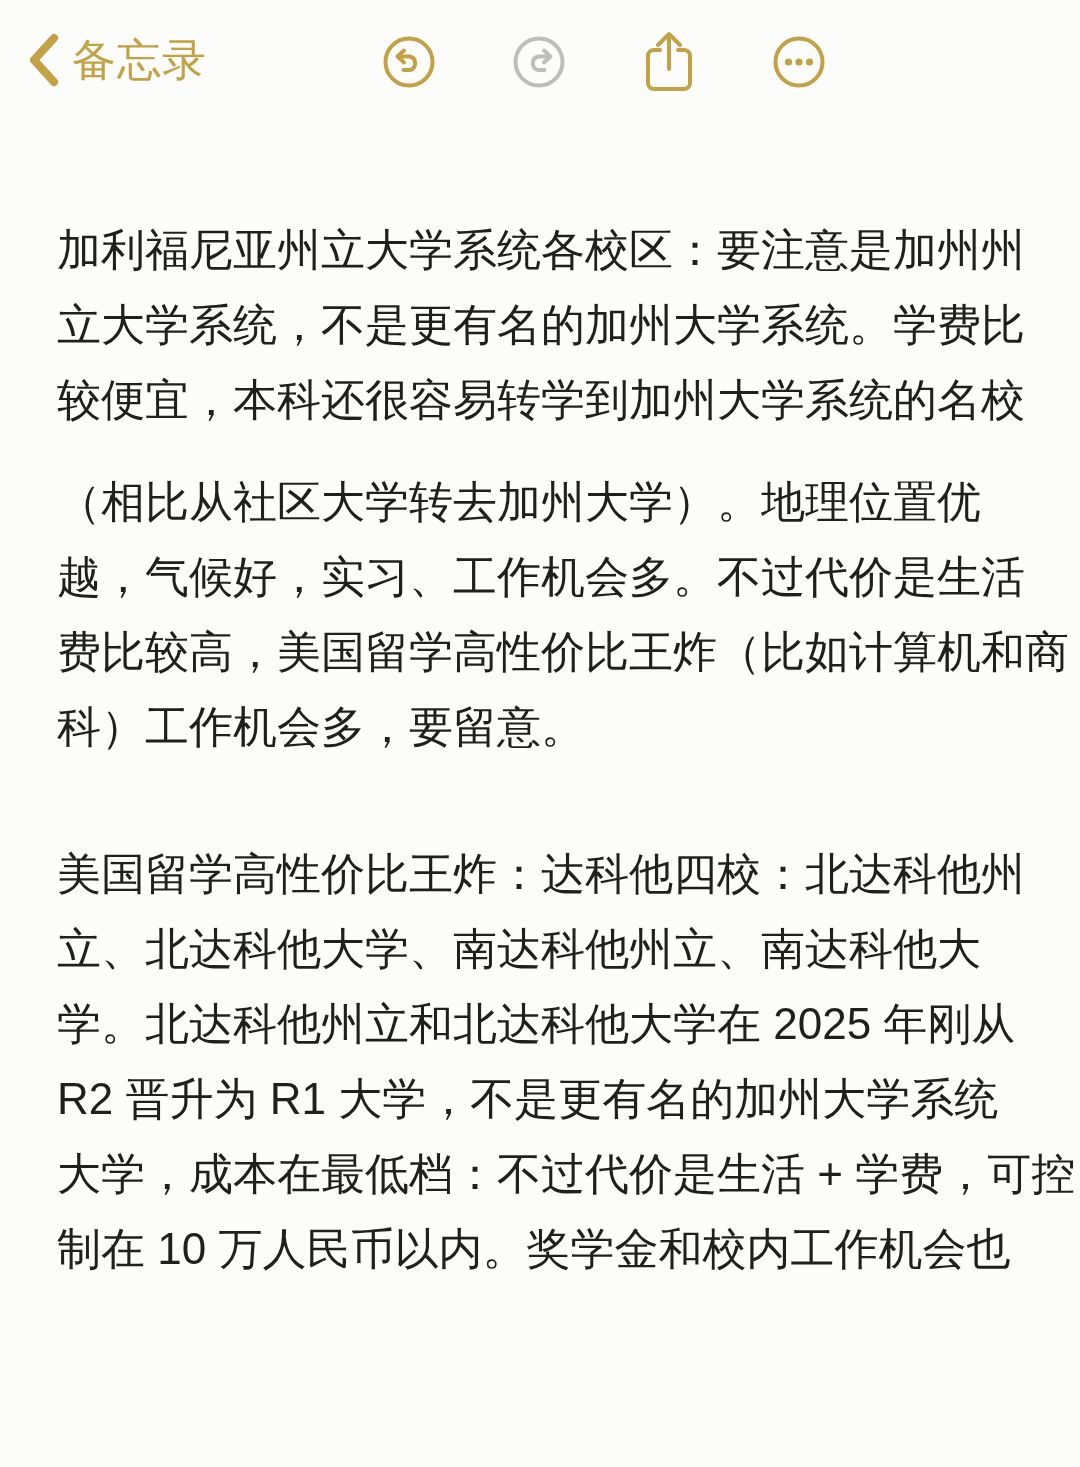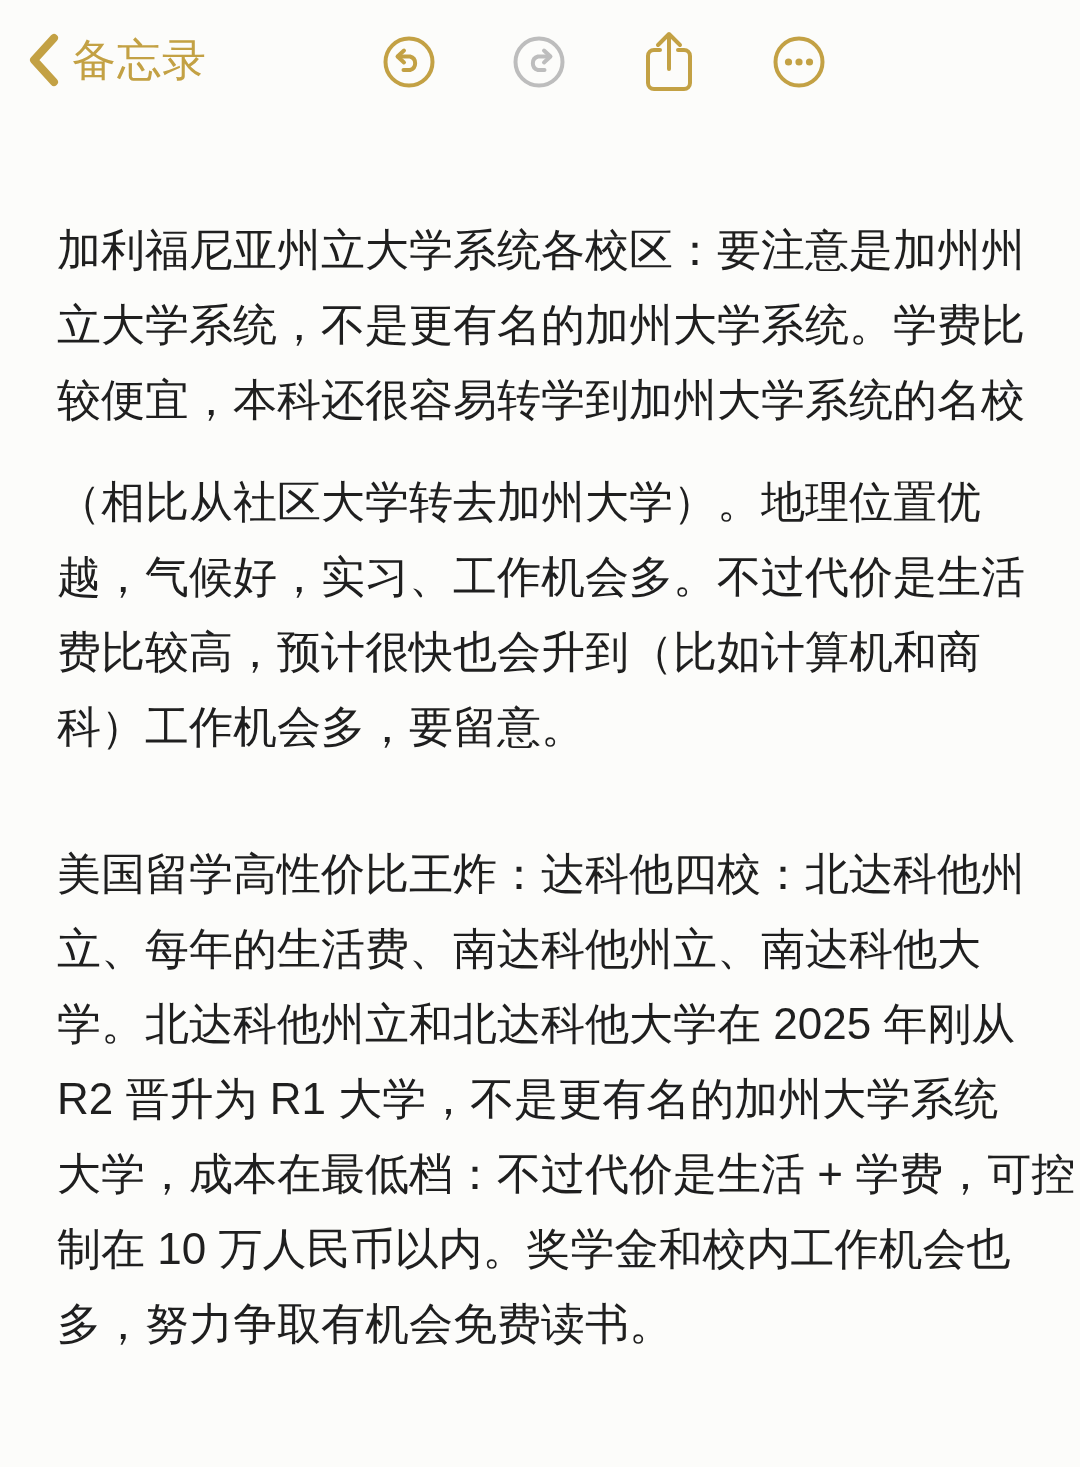--- a/index.html
+++ b/index.html
@@ -117,25 +117,24 @@
 
 <main class="note-body">
     <div class="note-paragraph">
       <div class="note-line">加利福尼亚州立大学系统各校区：要注意是加州州</div>
       <div class="note-line">立大学系统，不是更有名的加州大学系统。学费比</div>
       <div class="note-line">较便宜，本科还很容易转学到加州大学系统的名校</div>
     </div>
     <div class="note-paragraph">
       <div class="note-line">（相比从社区大学转去加州大学）。地理位置优</div>
       <div class="note-line">越，气候好，实习、工作机会多。不过代价是生活</div>
-      <div class="note-line">费比较高，预计很快也会升到（比如计算机和商</div>
+      <div class="note-line">费比较高，美国留学高性价比王炸（比如计算机和商</div>
       <div class="note-line">科）工作机会多，要留意。</div>
     </div>
     <div class="note-paragraph">
       <div class="note-line">美国留学高性价比王炸：达科他四校：北达科他州</div>
-      <div class="note-line">立、每年的生活费、南达科他州立、南达科他大</div>
+      <div class="note-line">立、北达科他大学、南达科他州立、南达科他大</div>
       <div class="note-line">学。北达科他州立和北达科他大学在 2025 年刚从</div>
       <div class="note-line">R2 晋升为 R1 大学，不是更有名的加州大学系统</div>
       <div class="note-line">大学，成本在最低档：不过代价是生活 + 学费，可控</div>
       <div class="note-line">制在 10 万人民币以内。奖学金和校内工作机会也</div>
-      <div class="note-line">多，努力争取有机会免费读书。</div>
     </div>
   </main>
 
 </body></html>

